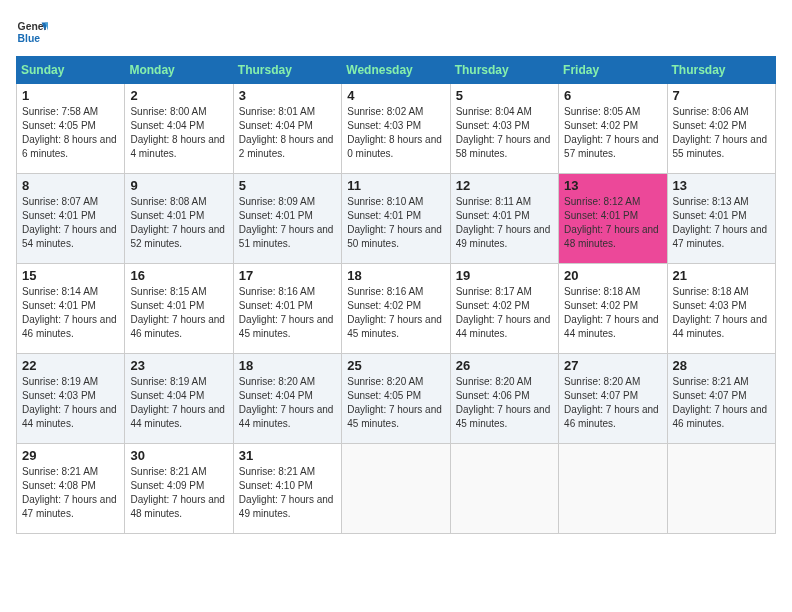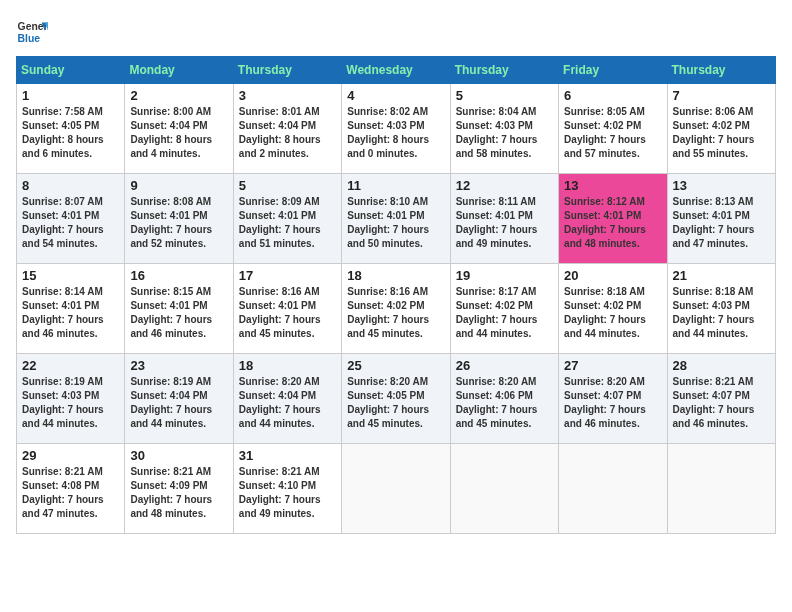--- a/index.html
+++ b/index.html
@@ -64,21 +64,20 @@
       font-weight: bold;
       font-size: 13px;
       color: #222;
       display: block;
       margin-bottom: 2px;
     }
     .day-info {
       font-size: 10px;
       color: #333;
       line-height: 1.4;
-      font-weight: bold;
     }
     .empty-cell {
       background: #f9f9f9 !important;
     }
   </style>
 </head>
 <body>
 
 <div class="header">
   <div class="logo">

